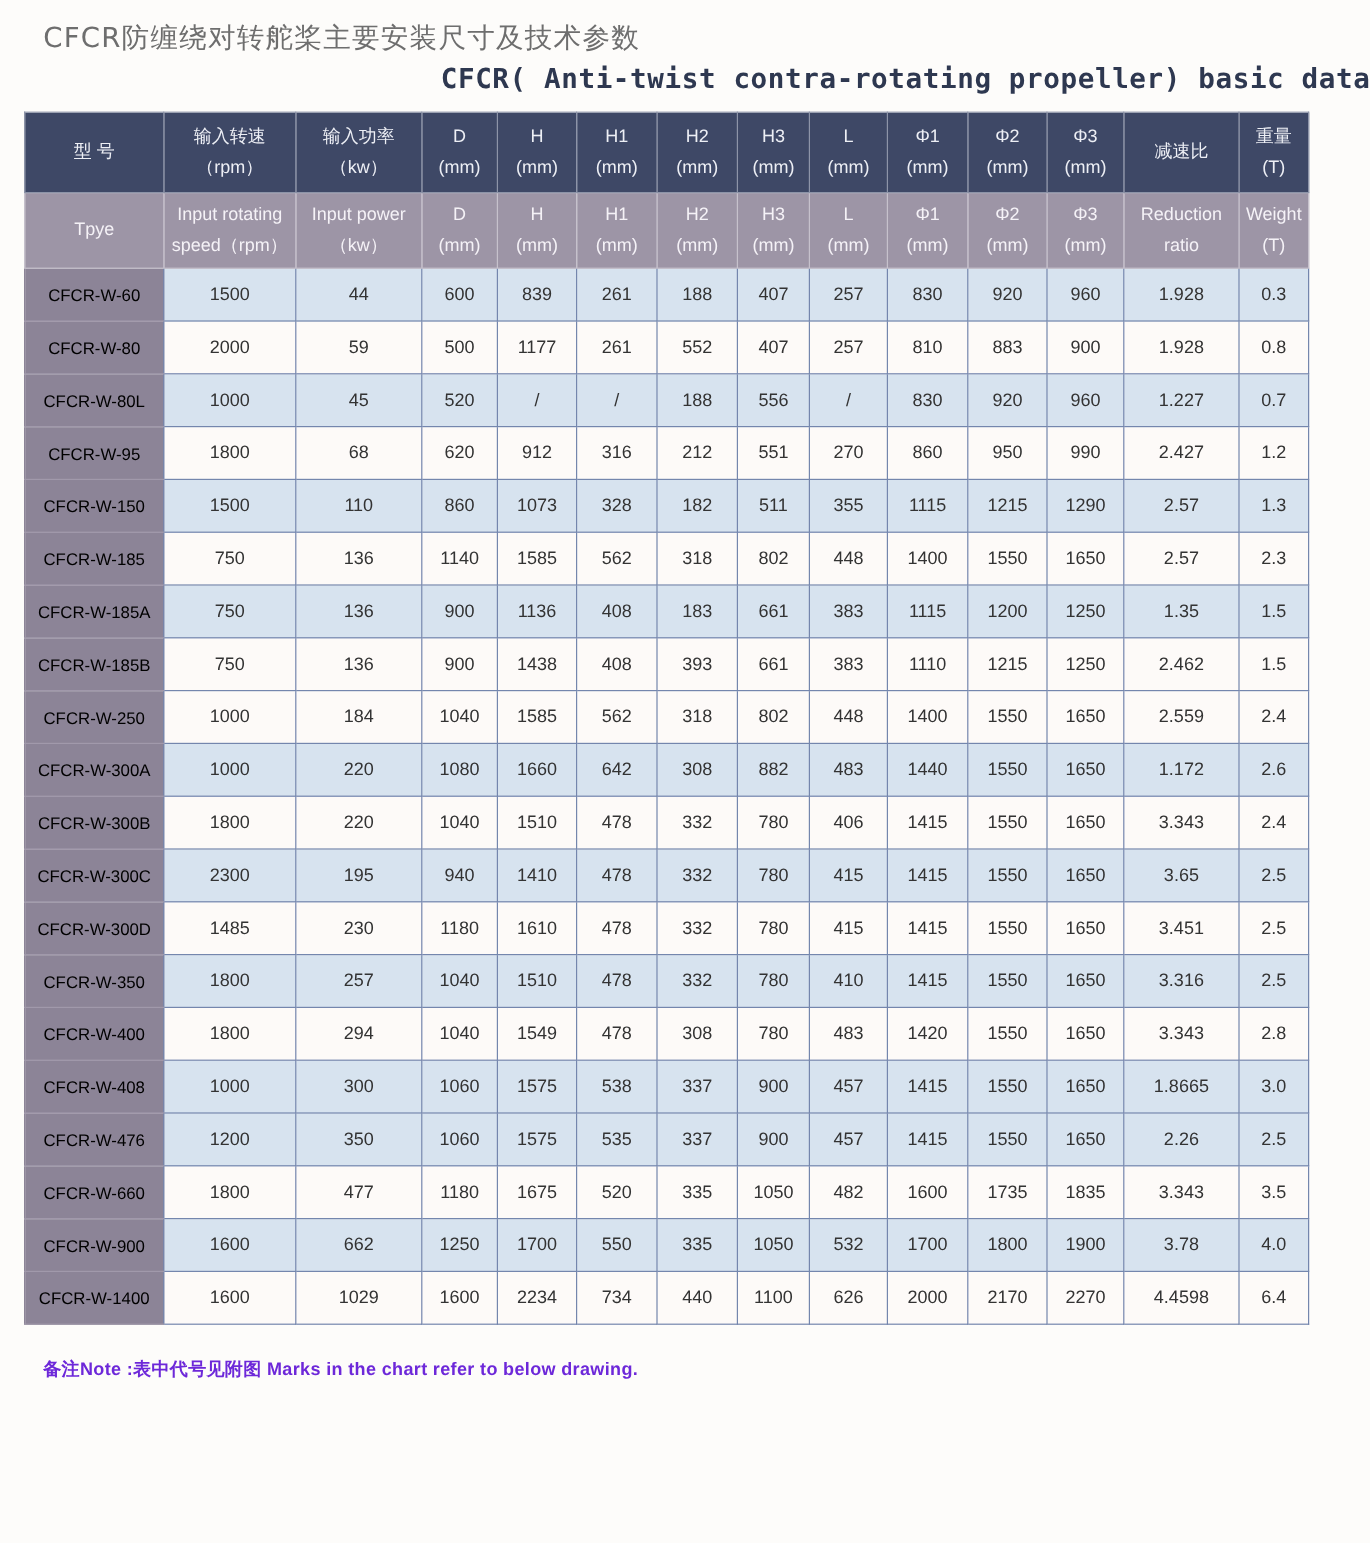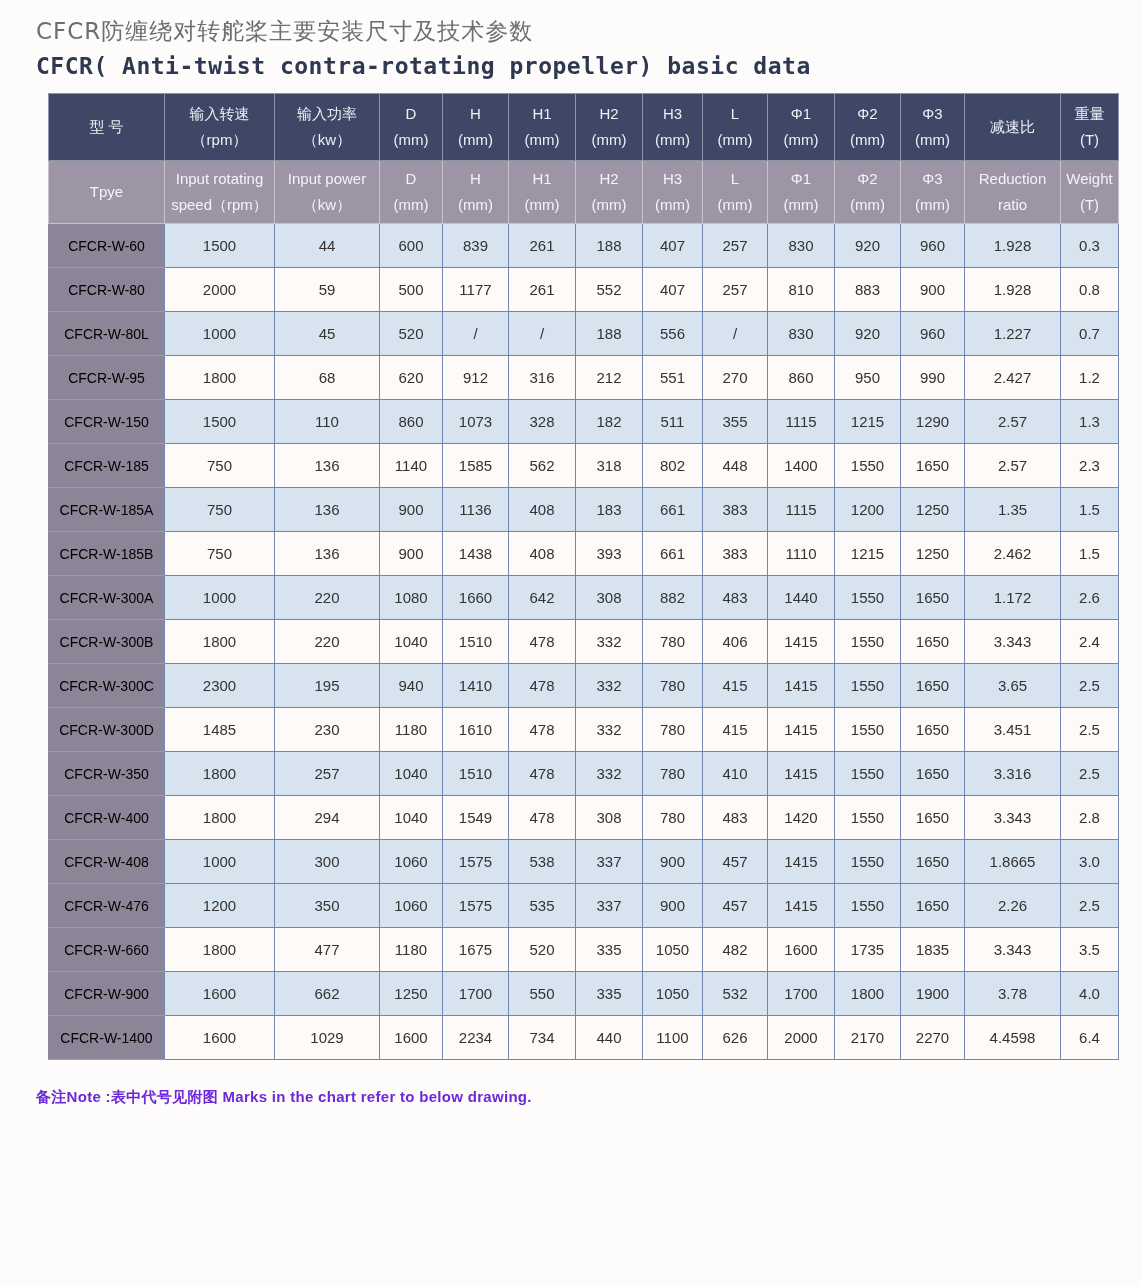--- a/index.html
+++ b/index.html
@@ -19,25 +19,26 @@
     font-family: "DejaVu Sans", sans-serif;
     letter-spacing: 1px;
   }
   .title-en {
     margin: 6px 0 14px 36px;
     font-size: 23px;
     font-weight: bold;
     color: #2e3850;
     font-family: "DejaVu Sans Mono", monospace;
     letter-spacing: 0.5px;
+    text-align: right;
   }
   table.spec {
     border-collapse: collapse;
     table-layout: fixed;
-    margin-left: 48px;
+    margin-left: 20px;
     width: 1070px;
   }
   
   tr.hrow-zh th {
     background: #3e4866;
     color: #edeff5;
     font-weight: 400;
     font-size: 15px;
     height: 67px;
     border: 1px solid #8d94a8;
@@ -348,20 +349,36 @@
           <td>408</td>
           <td>393</td>
           <td>661</td>
           <td>383</td>
           <td>1110</td>
           <td>1215</td>
           <td>1250</td>
           <td>2.462</td>
           <td>1.5</td>
         </tr>
+        <tr class="white">
+          <td class="rowlabel">CFCR-W-250</td>
+          <td>1000</td>
+          <td>184</td>
+          <td>1040</td>
+          <td>1585</td>
+          <td>562</td>
+          <td>318</td>
+          <td>802</td>
+          <td>448</td>
+          <td>1400</td>
+          <td>1550</td>
+          <td>1650</td>
+          <td>2.559</td>
+          <td>2.4</td>
+        </tr>
         <tr class="blue">
           <td class="rowlabel">CFCR-W-300A</td>
           <td>1000</td>
           <td>220</td>
           <td>1080</td>
           <td>1660</td>
           <td>642</td>
           <td>308</td>
           <td>882</td>
           <td>483</td>

